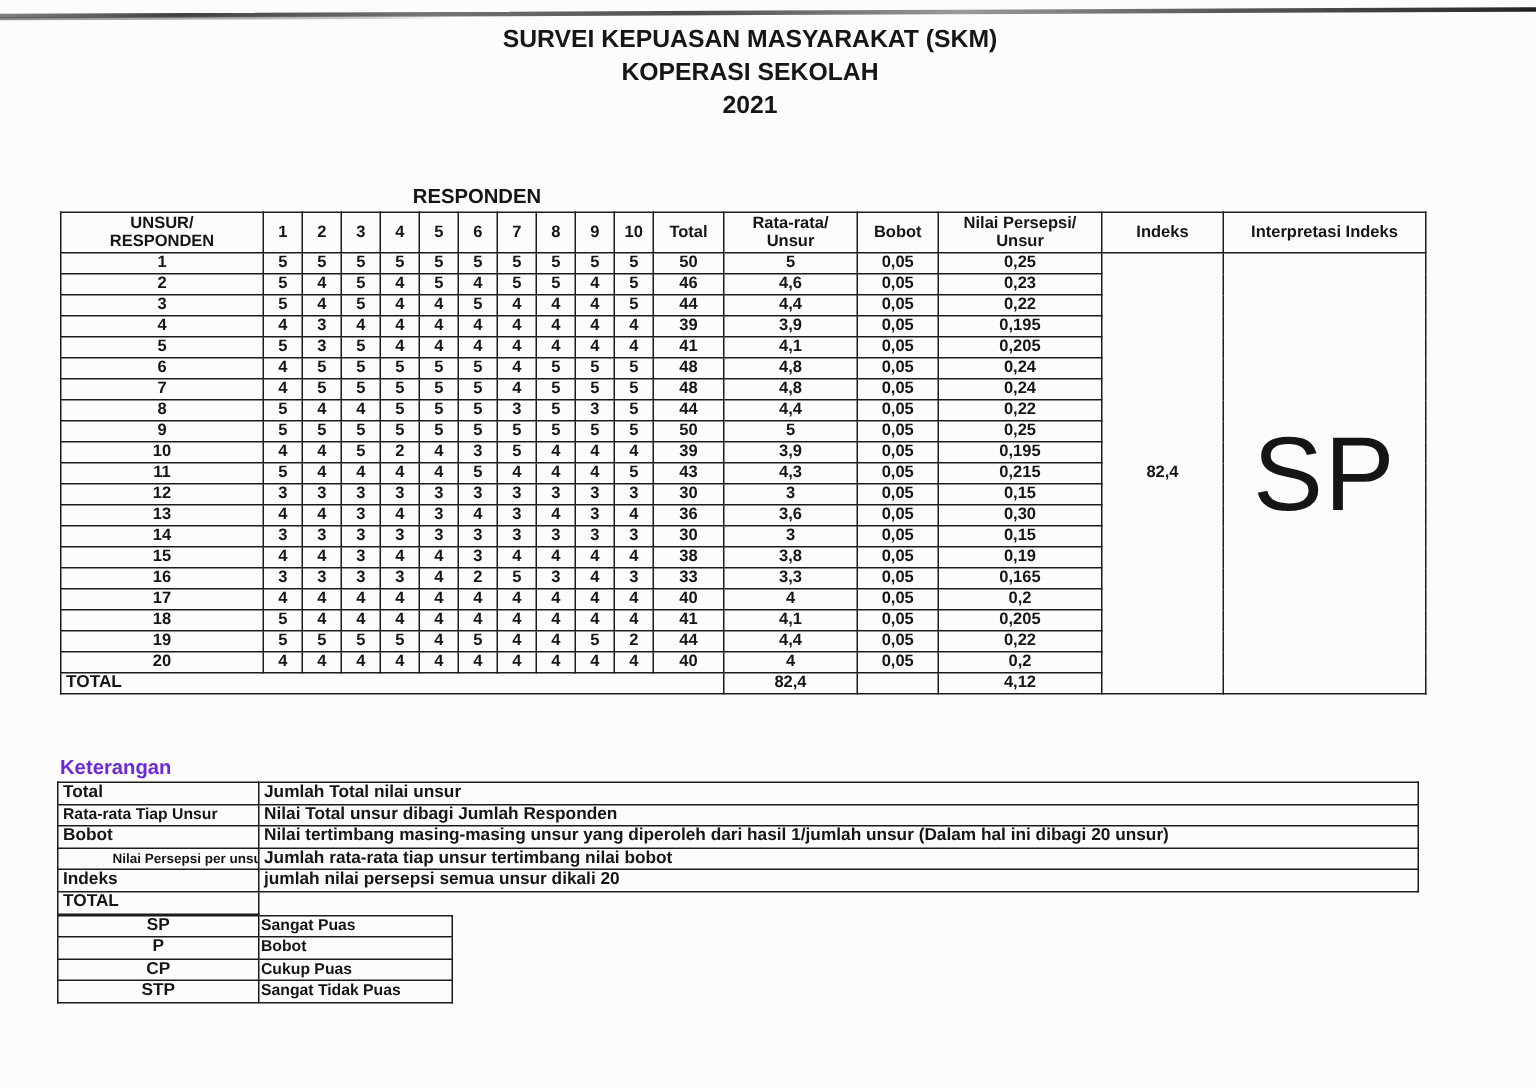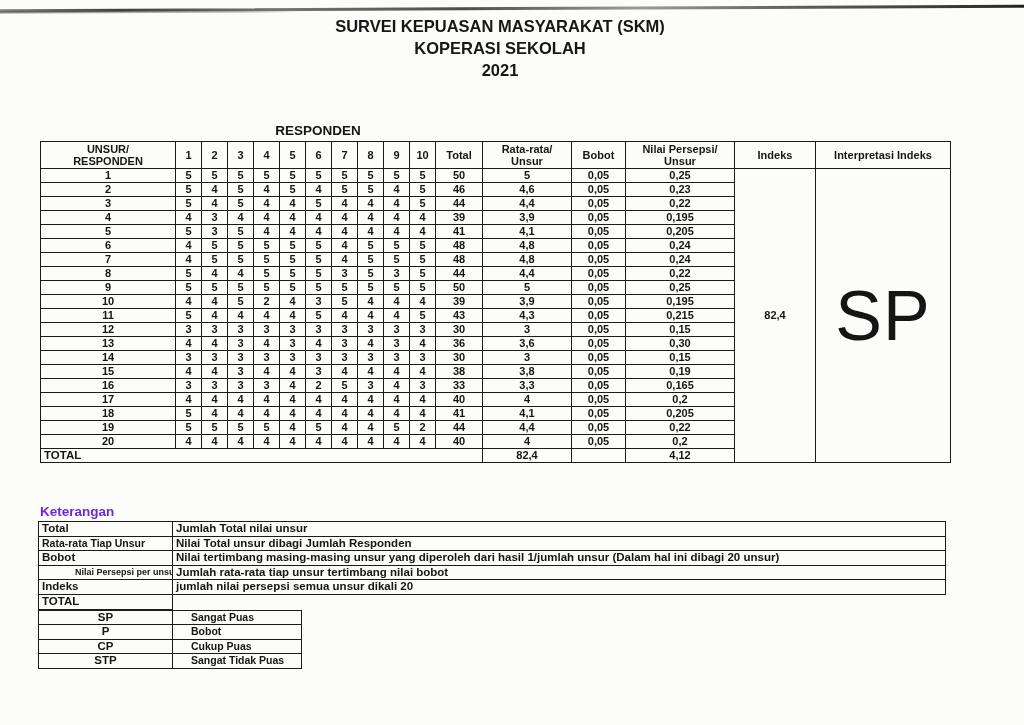--- a/index.html
+++ b/index.html
@@ -46,21 +46,21 @@
     color:#151515; height:13.5px; line-height:13.5px; text-align:left; padding-left:3px; white-space:nowrap; overflow:hidden; }
   .ket-table td.k-label { width:134px; }
   .ket-table td.k-label.mid { font-size:10.5px; }
   .ket-table td.k-label.small { font-size:9px;padding-left:36px; }
   .hasil-box { width:135px; border:1.6px solid #1b1b1b; border-top:none; font-weight:bold;
     font-size:11.5px; color:#151515; height:15px; line-height:13.5px; padding-left:3px; }
   .hasil-table { width:264px; }
   .hasil-table td { border:1.6px solid #1b1b1b; font-weight:bold; color:#151515;
     height:13.5px; line-height:13.5px; white-space:nowrap; overflow:hidden; }
   .hasil-table td.h-code { width:134px; text-align:center; font-size:11.5px; }
-  .hasil-table td.h-desc { text-align:left; padding-left:18px; font-size:10.5px; }
+  .hasil-table td.h-desc { text-align:left; padding-left:1px; font-size:10.5px; }
 </style>
 </head>
 <body>
 
 <div class="page">
   <div class="scan-line"></div>
   <div class="scan-line2"></div>
 
   <div class="titles">
     <div>SURVEI KEPUASAN MASYARAKAT (SKM)</div>

